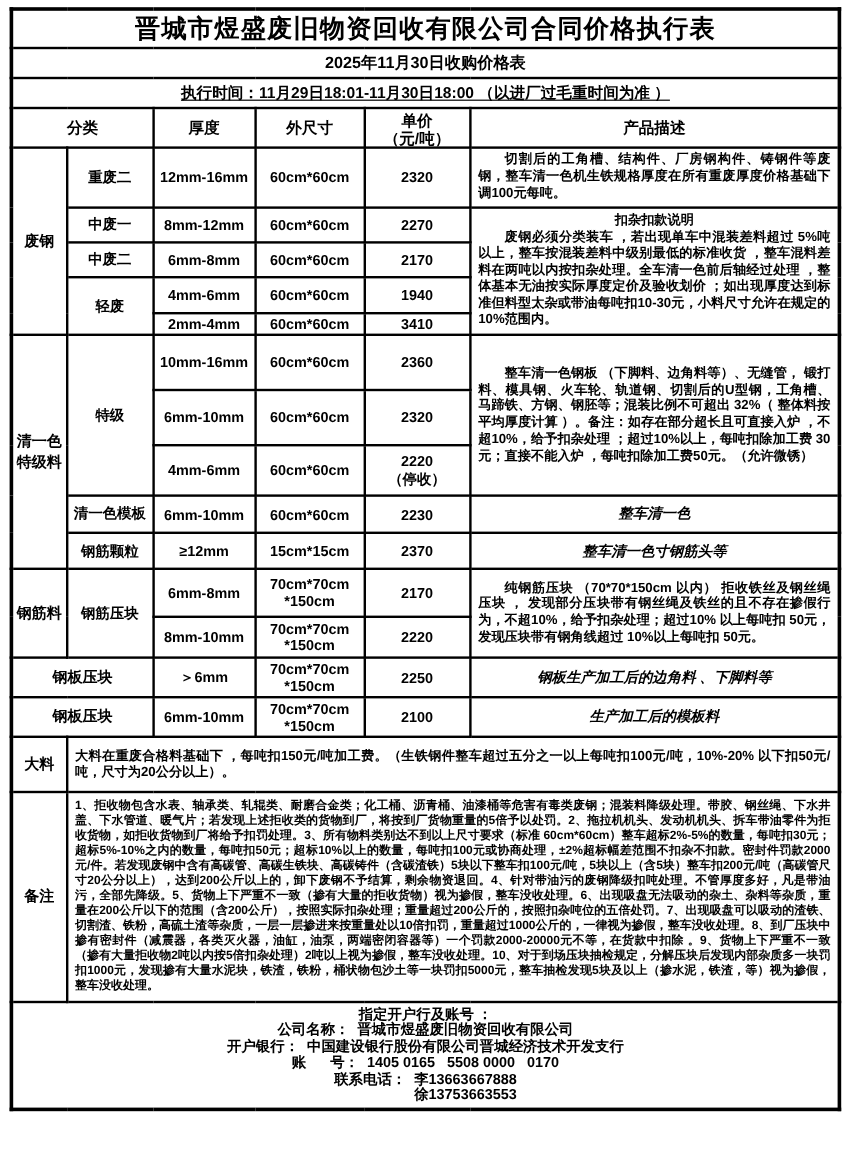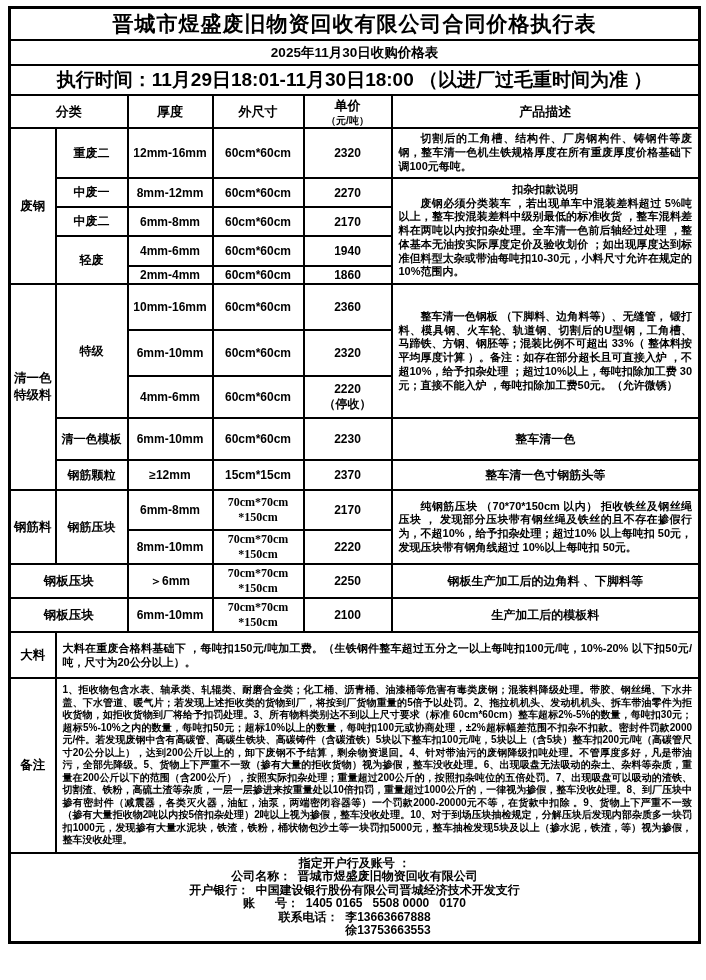--- a/index.html
+++ b/index.html
@@ -2,28 +2,28 @@
 <html><head>
 <meta charset="utf-8">
 <style>
   html,body{margin:0;padding:0;background:#ffffff;}
   body{width:706px;font-family:"Liberation Sans","DejaVu Sans",sans-serif;color:#000;}
   .sheet{width:690px;margin:6px 8px;}
   table{width:690px;border-collapse:collapse;table-layout:fixed;border:3px solid #000;}
   td{border:2px solid #000;padding:1px 3px;font-weight:700;font-size:12px;text-align:center;vertical-align:middle;overflow:hidden;}
   .title-cell{font-size:21px;letter-spacing:1px;height:28px;}
   .subtitle-cell{font-size:13.5px;height:21px;}
-  .exec-cell{font-size:19px;height:21px;}
+  .exec-cell{font-size:13px;height:21px;text-decoration:underline;}
   .head-cell{font-size:13px;height:25px;text-align:center;}
-  .price2{font-size:10px;line-height:11px;}
-  .pre{white-space:pre-line;font-family:Liberation Serif, serif;}
+  .price2{font-size:13px;line-height:11px;}
+  .pre{white-space:pre-line;}
   td.desc{font-size:11px;text-align:justify;padding:2px 6px;line-height:1.25;}
   td.desc .indent{text-indent:2em;}
   td.desc .ctitle{text-align:center;text-indent:0;}
-  td.desc-center{font-size:12px;text-align:center;}
+  td.desc-center{font-size:12px;text-align:center;font-style:italic;}
   td.wide-note{font-size:11px;text-align:justify;padding:2px 6px;line-height:1.3;}
   td.remarks{font-size:10px;text-align:justify;padding:5px 6px;line-height:12.5px;vertical-align:top;margin-top:28px;}
   td.label-col{font-size:12.5px;}
   td.footer-cell{text-align:center;vertical-align:top;padding:3px 6px;height:78px;}
   .footer-line{white-space:pre;font-size:12px;line-height:13.5px;}
 </style>
 </head>
 <body>
 
 <div class="sheet">
@@ -87,47 +87,47 @@
   </tr>
   <tr style="height:30px">
     <td rowspan="2">轻废</td>
     <td>4mm-6mm</td>
     <td>60cm*60cm</td>
     <td>1940</td>
   </tr>
   <tr style="height:18px">
     <td>2mm-4mm</td>
     <td>60cm*60cm</td>
-    <td>1860</td>
+    <td>3410</td>
   </tr>
 
   <tr style="height:46px">
     <td rowspan="5" class="label-col">清一色特级料</td>
     <td rowspan="3">特级</td>
     <td>10mm-16mm</td>
     <td>60cm*60cm</td>
     <td>2360</td>
     <td rowspan="3" class="desc">
-      <div class="indent">整车清一色钢板 （下脚料、边角料等）、无缝管， 锻打料、模具钢、火车轮、轨道钢、切割后的U型钢，工角槽、马蹄铁、方钢、钢胚等；混装比例不可超出 33%（ 整体料按平均厚度计算 ）。备注：如存在部分超长且可直接入炉 ，不超10%，给予扣杂处理 ；超过10%以上，每吨扣除加工费 30元；直接不能入炉 ，每吨扣除加工费50元。（允许微锈）</div>
+      <div class="indent">整车清一色钢板 （下脚料、边角料等）、无缝管， 锻打料、模具钢、火车轮、轨道钢、切割后的U型钢，工角槽、马蹄铁、方钢、钢胚等；混装比例不可超出 32%（ 整体料按平均厚度计算 ）。备注：如存在部分超长且可直接入炉 ，不超10%，给予扣杂处理 ；超过10%以上，每吨扣除加工费 30元；直接不能入炉 ，每吨扣除加工费50元。（允许微锈）</div>
     </td>
   </tr>
   <tr style="height:46px">
     <td>6mm-10mm</td>
     <td>60cm*60cm</td>
     <td>2320</td>
   </tr>
   <tr style="height:42px">
     <td>4mm-6mm</td>
     <td>60cm*60cm</td>
     <td>
       <div>2220</div>
       <div>（停收）</div>
     </td>
   </tr>
-  <tr style="height:42px">
+  <tr style="height:31px">
     <td>清一色模板</td>
     <td>6mm-10mm</td>
     <td>60cm*60cm</td>
     <td>2230</td>
     <td class="desc-center">整车清一色</td>
   </tr>
   <tr style="height:30px">
     <td>钢筋颗粒</td>
     <td>≥12mm</td>
     <td>15cm*15cm</td>

